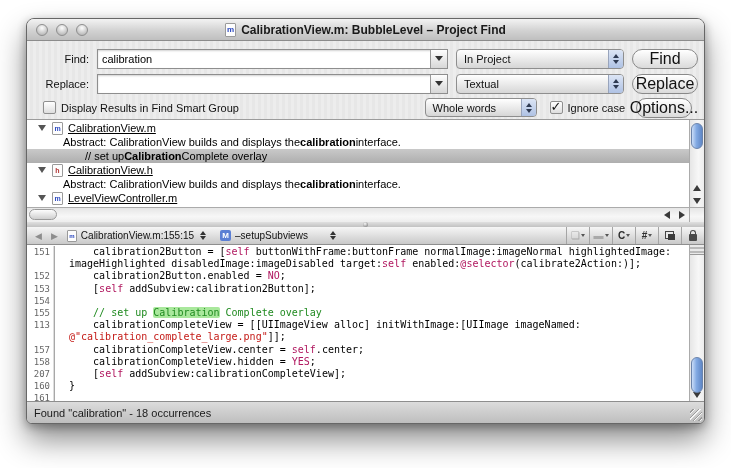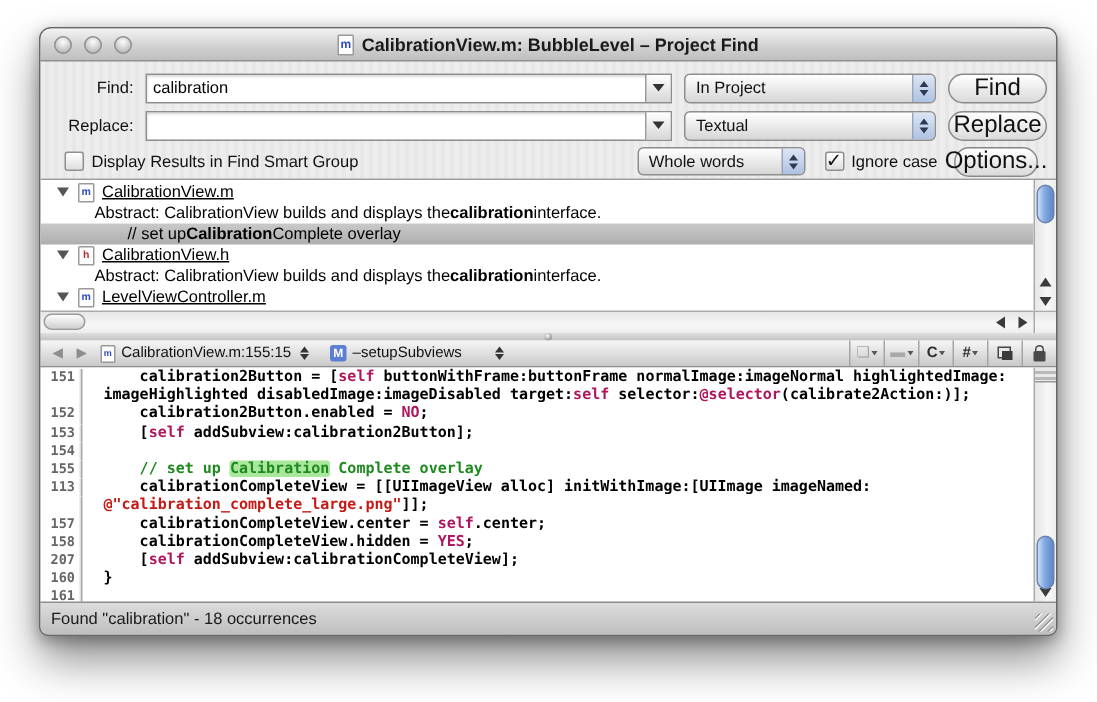--- a/index.html
+++ b/index.html
@@ -122,21 +122,21 @@
   .mini-dn { width:0;height:0;border-left:2.5px solid transparent;border-right:2.5px solid transparent;border-top:3.5px solid #555; }
   .cpart { position:relative; width:10px; height:9px; }
   .cpart::before { content:""; position:absolute; left:0; top:0; width:7px; height:6px; border:1px solid #444; background:#E8E8E8; }
   .cpart::after { content:""; position:absolute; right:0; bottom:0; width:7px; height:6px; background:#3A3A3A; }
   .lock { position:relative; width:8px; height:7px; background:#4A4A4A; border-radius:1px; margin-top:4px; }
   .lock::before { content:""; position:absolute; left:1px; top:-4px; width:4px; height:4px;
     border:1.5px solid #4A4A4A; border-bottom:none; border-radius:4px 4px 0 0; }
 
   
   .editor { flex:1; background:#fff; display:flex; overflow:hidden; }
-  .codearea { flex:1; overflow:hidden; padding-top:1px;font-weight:bold; }
+  .codearea { flex:1; overflow:hidden; padding-top:1px; }
   .crow { display:flex; height:12.2px; font-family:"DejaVu Sans Mono","Liberation Mono",monospace;
     font-size:10px; line-height:12.2px; white-space:pre; }
   .gut { flex:0 0 28px; text-align:right; padding-right:4px; color:#666; font-size:9px;
     border-right:1px solid #A8A8A8; box-shadow:-2px 0 0 -1px #DDD inset; background:#FFF; }
   .cln { padding-left:14px; color:#000; }
   .sp { color:#000; } .sk { color:#B0165E; } .sc { color:#1F8A1F; }
   .ss { color:#C41A16; }
   .sch { color:#1F8A1F; background:#A9E89C; border-radius:2px; }
   .erail { flex:0 0 15px; border-left:1px solid #ABABAB;
     background:linear-gradient(90deg,#E6E6E6,#F7F7F7 60%,#EDEDED);
@@ -320,21 +320,21 @@
         <span class="cpart"></span>
       </span>
     <span class="navseg">
         <span class="lock"></span>
       </span>
   </div>
 
   <div class="editor">
     <div class="codearea">
         <div class="crow"><span class="gut">151</span><span class="cln"><span class="sp">    calibration2Button = [</span><span class="sk">self</span><span class="sp"> buttonWithFrame:buttonFrame normalImage:imageNormal highlightedImage:</span></span></div>
-        <div class="crow"><span class="gut"></span><span class="cln"><span class="sp">imageHighlighted disabledImage:imageDisabled target:</span><span class="sk">self</span><span class="sp"> selector:</span><span class="sk">@selector</span><span class="sp">(calibrate2Action:)];</span></span></div>
+        <div class="crow"><span class="gut"></span><span class="cln"><span class="sp">imageHighlighted disabledImage:imageDisabled target:</span><span class="sk">self</span><span class="sp"> enabled:</span><span class="sk">@selector</span><span class="sp">(calibrate2Action:)];</span></span></div>
         <div class="crow"><span class="gut">152</span><span class="cln"><span class="sp">    calibration2Button.enabled = </span><span class="sk">NO</span><span class="sp">;</span></span></div>
         <div class="crow"><span class="gut">153</span><span class="cln"><span class="sp">    [</span><span class="sk">self</span><span class="sp"> addSubview:calibration2Button];</span></span></div>
         <div class="crow"><span class="gut">154</span><span class="cln"></span></div>
         <div class="crow"><span class="gut">155</span><span class="cln"><span class="sc">    // set up </span><span class="sch">Calibration</span><span class="sc"> Complete overlay</span></span></div>
         <div class="crow"><span class="gut">113</span><span class="cln"><span class="sp">    calibrationCompleteView = [[UIImageView alloc] initWithImage:[UIImage imageNamed:</span></span></div>
         <div class="crow"><span class="gut"></span><span class="cln"><span class="ss">@"calibration_complete_large.png"</span><span class="sp">]];</span></span></div>
         <div class="crow"><span class="gut">157</span><span class="cln"><span class="sp">    calibrationCompleteView.center = </span><span class="sk">self</span><span class="sp">.center;</span></span></div>
         <div class="crow"><span class="gut">158</span><span class="cln"><span class="sp">    calibrationCompleteView.hidden = </span><span class="sk">YES</span><span class="sp">;</span></span></div>
         <div class="crow"><span class="gut">207</span><span class="cln"><span class="sp">    [</span><span class="sk">self</span><span class="sp"> addSubview:calibrationCompleteView];</span></span></div>
         <div class="crow"><span class="gut">160</span><span class="cln"><span class="sp">}</span></span></div>

